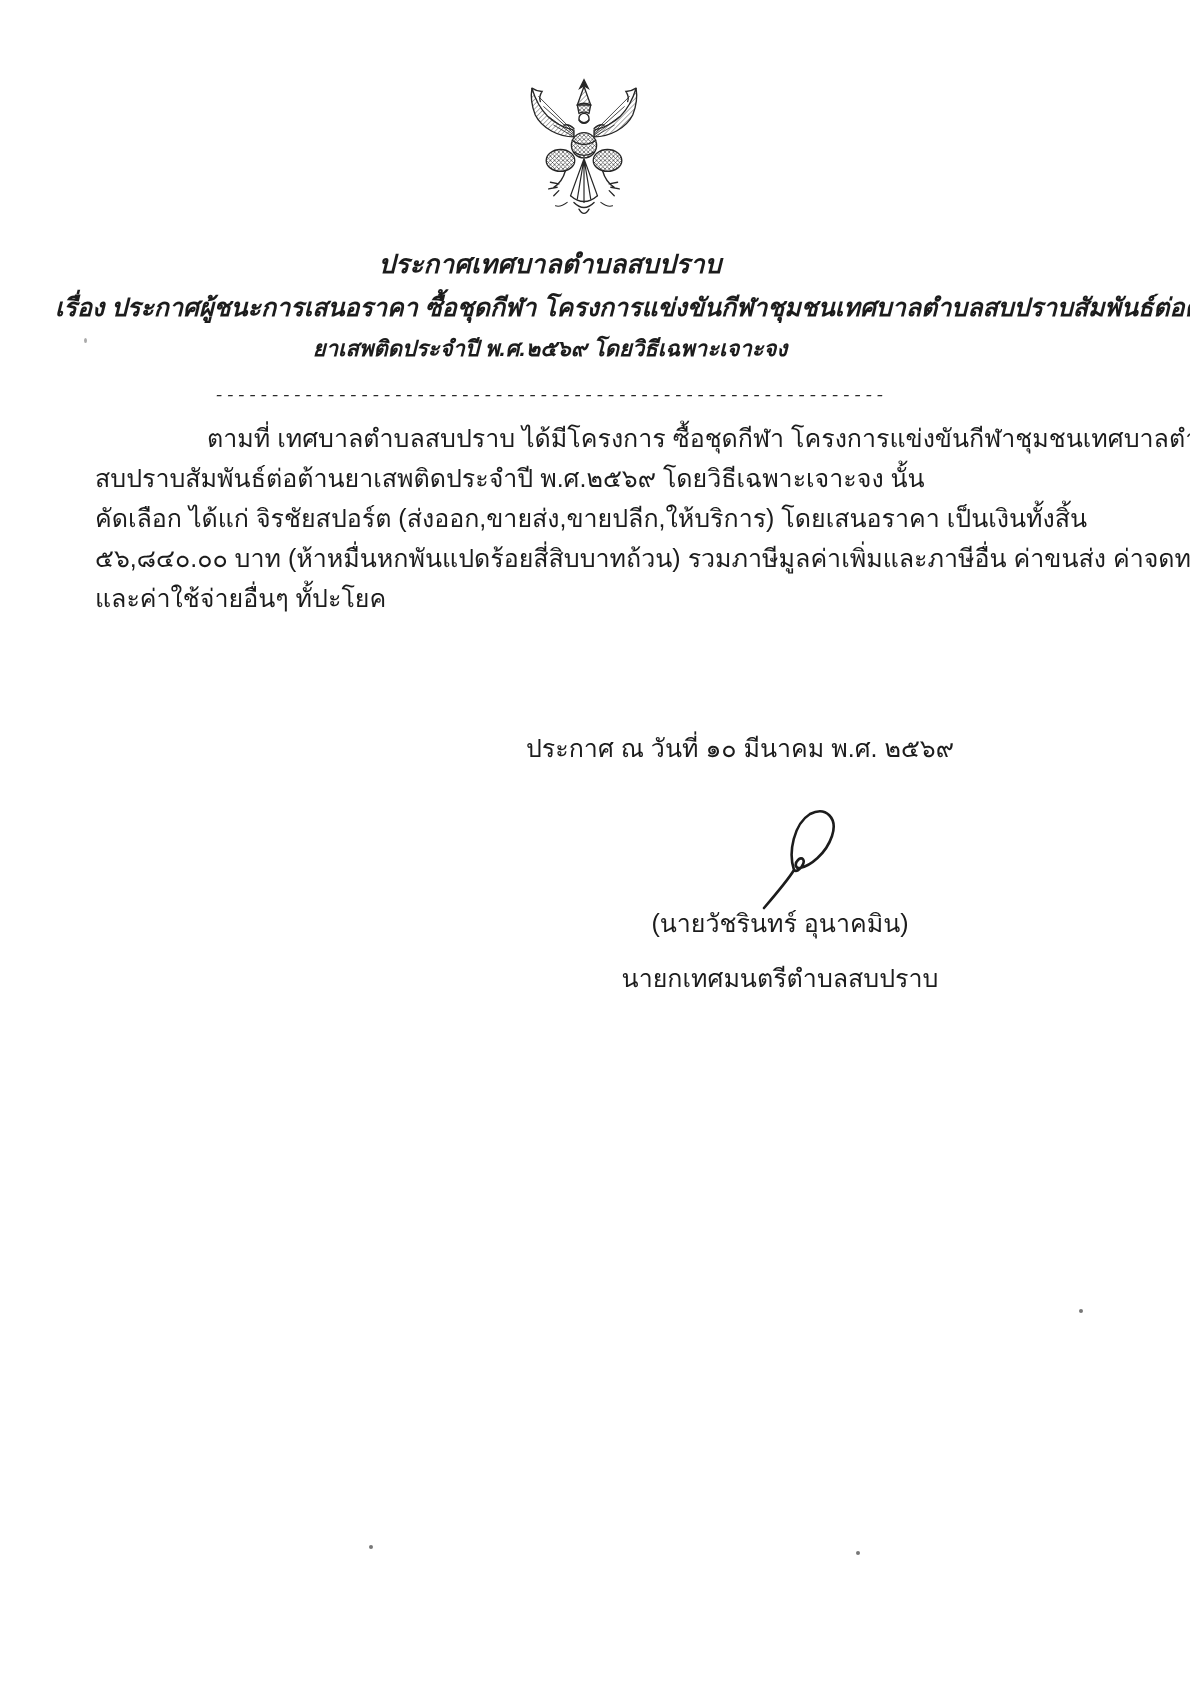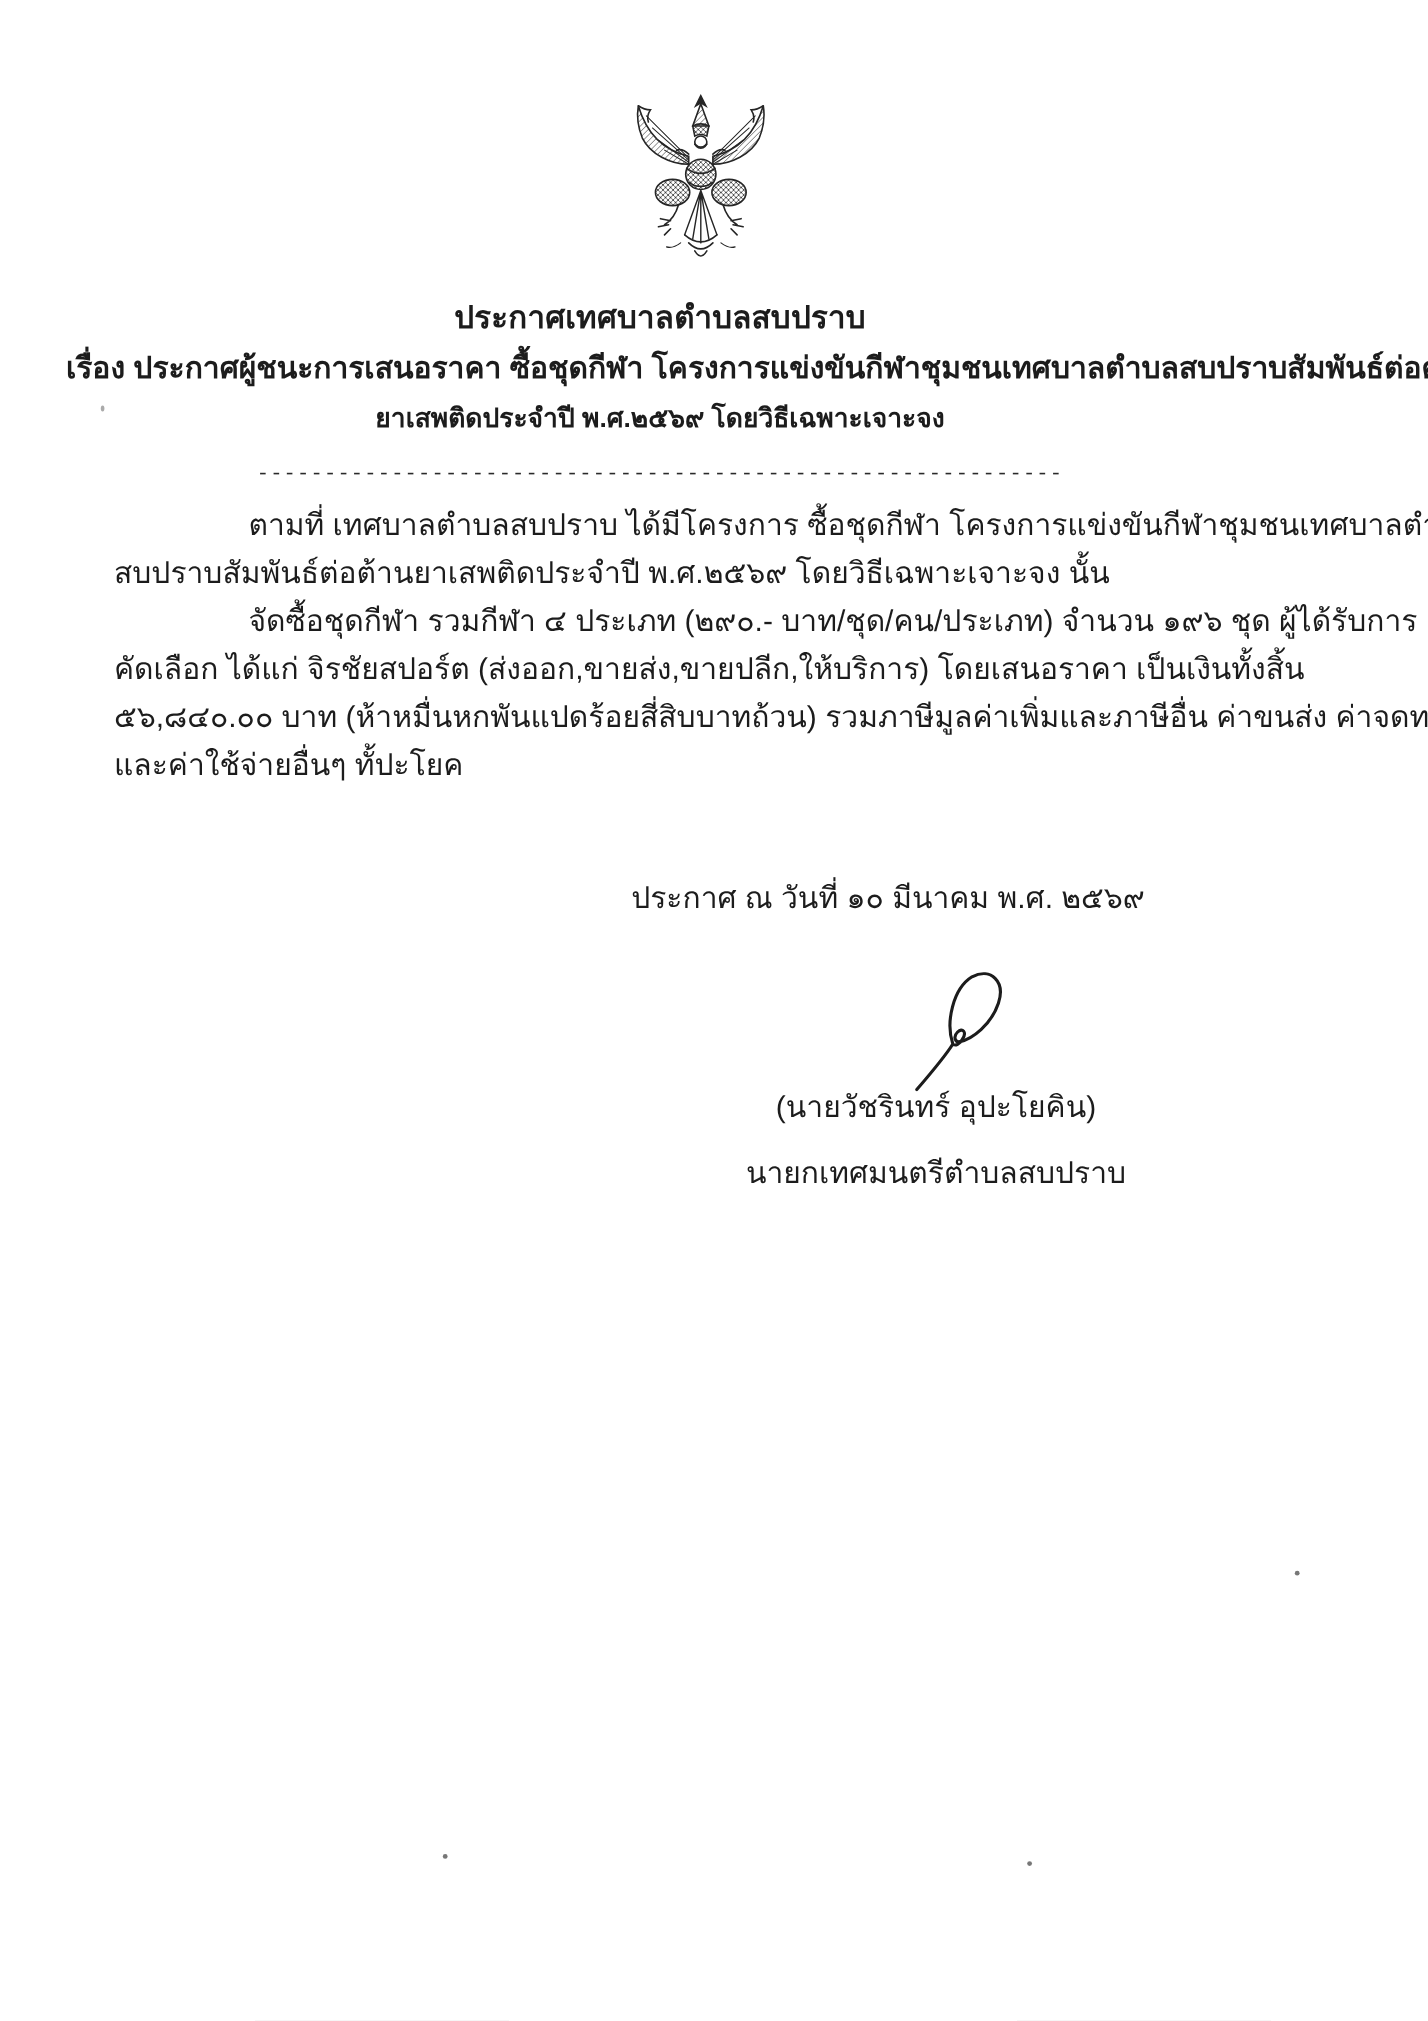--- a/index.html
+++ b/index.html
@@ -23,20 +23,21 @@
     height: 168px;
   }
   .emblem svg { width: 100%; height: 100%; }
   
   .header {
     position: absolute;
     top: 244px;
     left: 55px;
     width: 990px;
     text-align: center;
+    font-style: italic;
   }
   .doc-title {
     font-size: 26px;
     font-weight: 600;
     letter-spacing: 0.2px;
     line-height: 40px;
   }
   .doc-subject-1 {
     font-size: 25px;
     font-weight: 600;
@@ -160,36 +161,35 @@
   <div class="header">
     <div class="doc-title">ประกาศเทศบาลตำบลสบปราบ</div>
     <div class="doc-subject-1">เรื่อง ประกาศผู้ชนะการเสนอราคา ซื้อชุดกีฬา โครงการแข่งขันกีฬาชุมชนเทศบาลตำบลสบปราบสัมพันธ์ต่อต้าน</div>
     <div class="doc-subject-2">ยาเสพติดประจำปี พ.ศ.๒๕๖๙ โดยวิธีเฉพาะเจาะจง</div>
     <div class="divider-line">------------------------------------------------------------</div>
   </div>
 
   <div class="body-block">
     <div class="body-line indent">ตามที่ เทศบาลตำบลสบปราบ ได้มีโครงการ ซื้อชุดกีฬา โครงการแข่งขันกีฬาชุมชนเทศบาลตำบล</div>
     <div class="body-line">สบปราบสัมพันธ์ต่อต้านยาเสพติดประจำปี พ.ศ.๒๕๖๙ โดยวิธีเฉพาะเจาะจง  นั้น</div>
-    <div class="body-line indent">จัดซื้อชุดกีฬา รวมกีฬา ๔ ประเภท (๒๙๐.- บาท/ชุด/คน/ประเภท) จำนวน ๑๙๖ ชุด ผู้ได้รับการ</div>
     <div class="body-line">คัดเลือก ได้แก่ จิรชัยสปอร์ต (ส่งออก,ขายส่ง,ขายปลีก,ให้บริการ) โดยเสนอราคา เป็นเงินทั้งสิ้น</div>
     <div class="body-line">๕๖,๘๔๐.๐๐ บาท (ห้าหมื่นหกพันแปดร้อยสี่สิบบาทถ้วน) รวมภาษีมูลค่าเพิ่มและภาษีอื่น ค่าขนส่ง ค่าจดทะเบียน</div>
     <div class="body-line">และค่าใช้จ่ายอื่นๆ ทั้ปะโยค</div>
   </div>
 
   <div class="date-line">ประกาศ ณ วันที่  ๑๐ มีนาคม พ.ศ. ๒๕๖๙</div>
 
   <div class="signature-mark">
     <svg viewBox="0 0 86 104" fill="none" stroke="#1c1c1c" stroke-width="2.6" stroke-linecap="round">
       <path d="M6,100 C18,86 30,72 36,62 C30,44 36,16 52,6 C68,-2 80,10 74,28 C68,46 52,58 42,60 C38,61 36,56 40,52 C44,48 48,52 44,58 C42,62 38,64 36,62"></path>
     </svg>
   </div>
 
   <div class="signature-block">
-    <div class="signatory-name">(นายวัชรินทร์  อุปะโยคิน)</div>
+    <div class="signatory-name">(นายวัชรินทร์  อุนาคมิน)</div>
     <div class="signatory-title">นายกเทศมนตรีตำบลสบปราบ</div>
   </div>
 
   <div class="speck speck-1"></div>
   <div class="speck speck-2"></div>
   <div class="speck speck-3"></div>
   <div class="speck speck-4"></div>
 
 </div>
 

